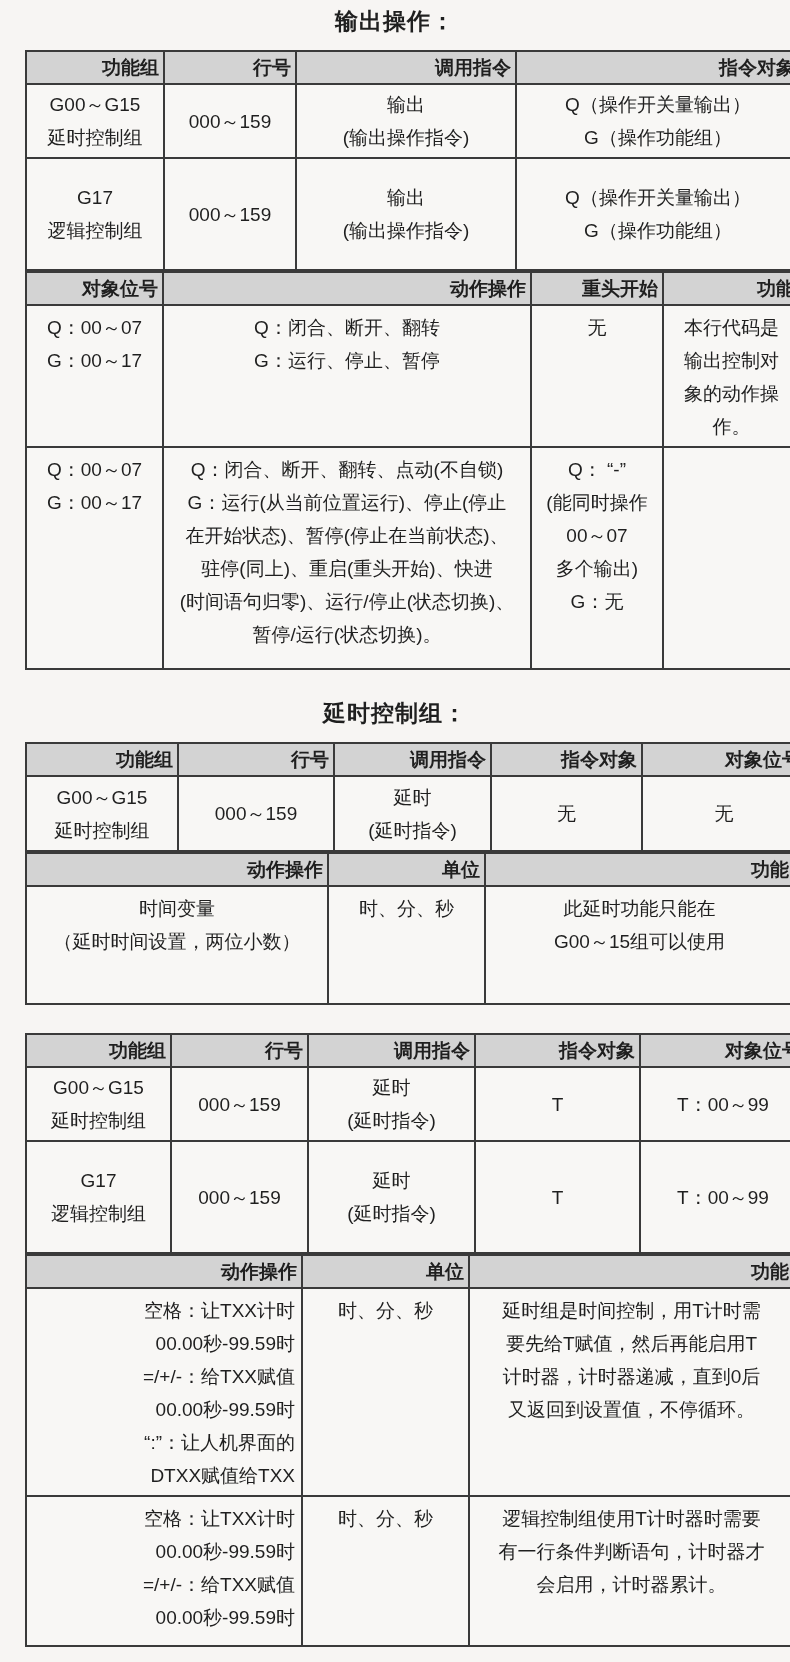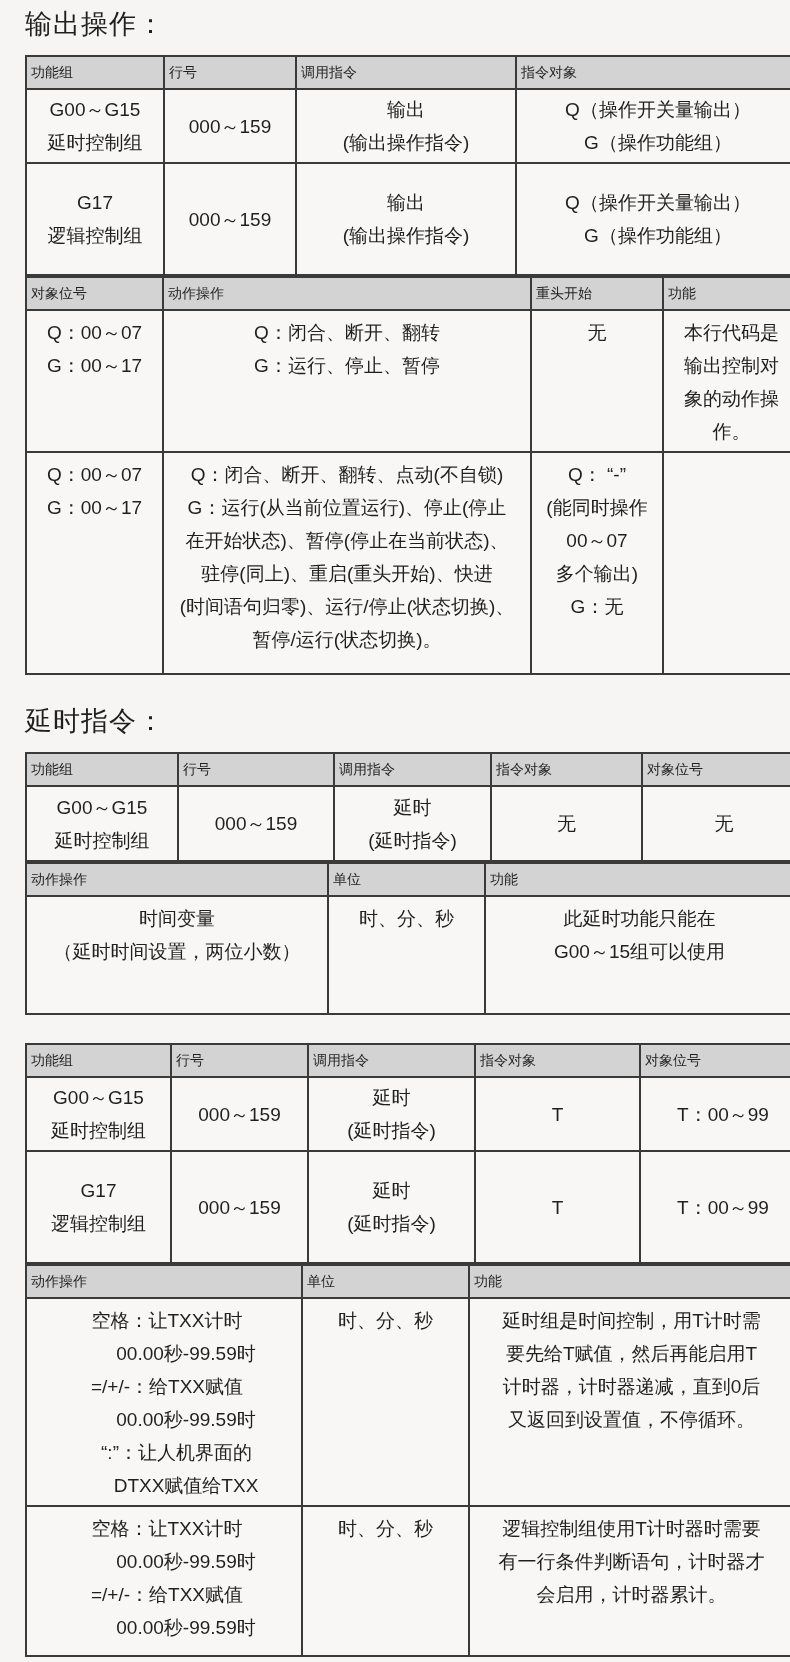--- a/index.html
+++ b/index.html
@@ -4,40 +4,41 @@
 <style>
   html,body{margin:0;padding:0;}
   body{
     width:790px;
     background:#f7f5f3;
     color:#1f1f1f;
     font-family:"Liberation Sans","DejaVu Sans",sans-serif;
   }
   .page{width:790px;box-sizing:border-box;padding:6px 25px 24px 25px;}
   .sec-title{
-    font-size:27px;
-    font-weight:400;
+    font-size:23px;
+    font-weight:700;
     letter-spacing:1px;
     margin:0 0 13px 0;
+    text-align:center;
   }
   section + section{margin-top:28px;}
   table{
     border-collapse:collapse;
     table-layout:fixed;
     width:750px;
     background:#f8f7f5;
   }
   th{
     background:#d3d3d3;
-    font-weight:400;
-    font-size:14px;
+    font-weight:700;
+    font-size:19px;
     height:29px;
     padding:1px 4px;
     border:2px solid #3a3a3a;
-    text-align:left;
+    text-align:right;
   }
   td{
     border:2px solid #3a3a3a;
     font-size:19px;
     line-height:33px;
     padding:3px 6px;
     text-align:center;
     vertical-align:middle;
     white-space:pre-line;
     overflow:hidden;
@@ -67,21 +68,21 @@
   .t1b tbody tr:nth-child(1){height:120px}
   .t1b tbody tr:nth-child(2){height:222px}
   .t2a tbody tr:nth-child(1){height:75px}
   .t2b tbody tr:nth-child(1){height:118px}
   .t3a tbody tr:nth-child(1){height:73px}
   .t3a tbody tr:nth-child(2){height:112px}
   .t3b tbody tr:nth-child(1){height:200px}
   .t3b tbody tr:nth-child(2){height:150px}
 
   
-  .t3b td:nth-child(1){text-align:center;padding-left:12px;}
+  .t3b td:nth-child(1){text-align:right;padding-left:12px;}
 </style>
 </head>
 <body>
 
 <div class="page">
 
   <section>
     <h2 class="sec-title">输出操作：</h2>
     <table class="t1a">
         <thead>
@@ -148,21 +149,21 @@
 00～07
 多个输出)
 G：无</td>
             <td></td>
           </tr>
         </tbody>
       </table>
   </section>
 
   <section>
-    <h2 class="sec-title">延时指令：</h2>
+    <h2 class="sec-title">延时控制组：</h2>
     <table class="t2a">
         <thead>
           <tr>
             <th>功能组</th>
             <th>行号</th>
             <th>调用指令</th>
             <th>指令对象</th>
             <th>对象位号</th>
           </tr>
         </thead>

